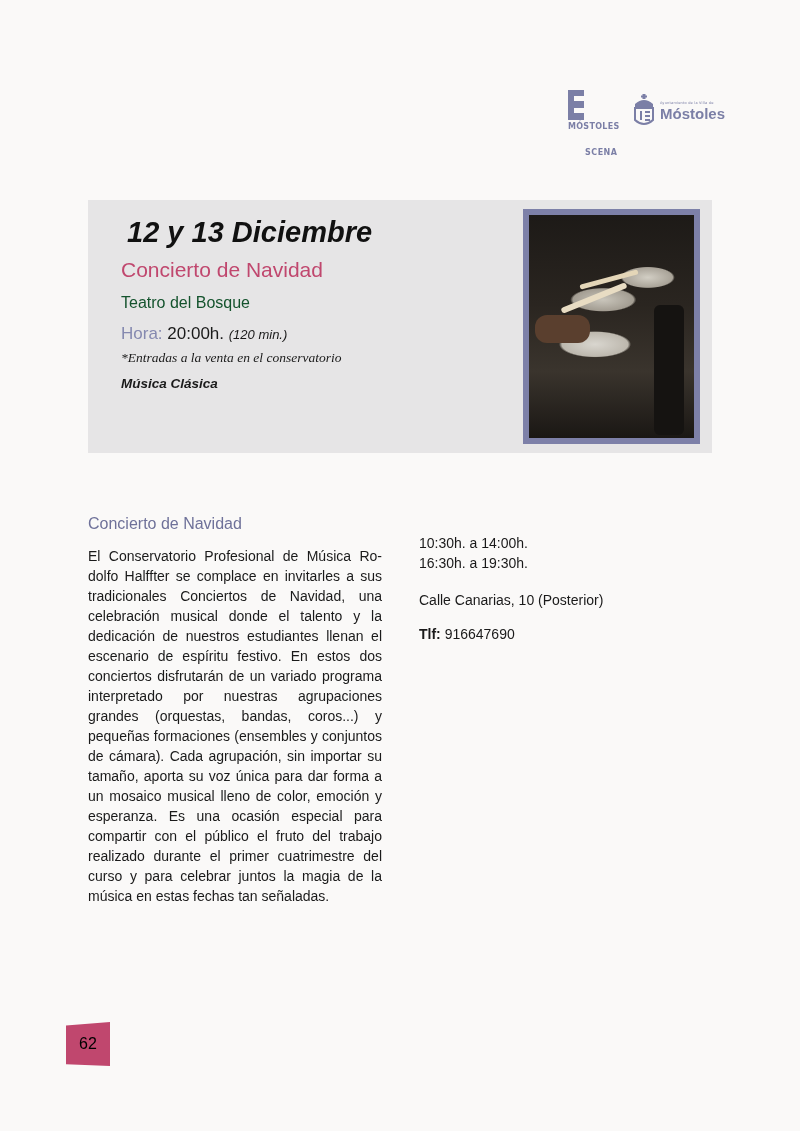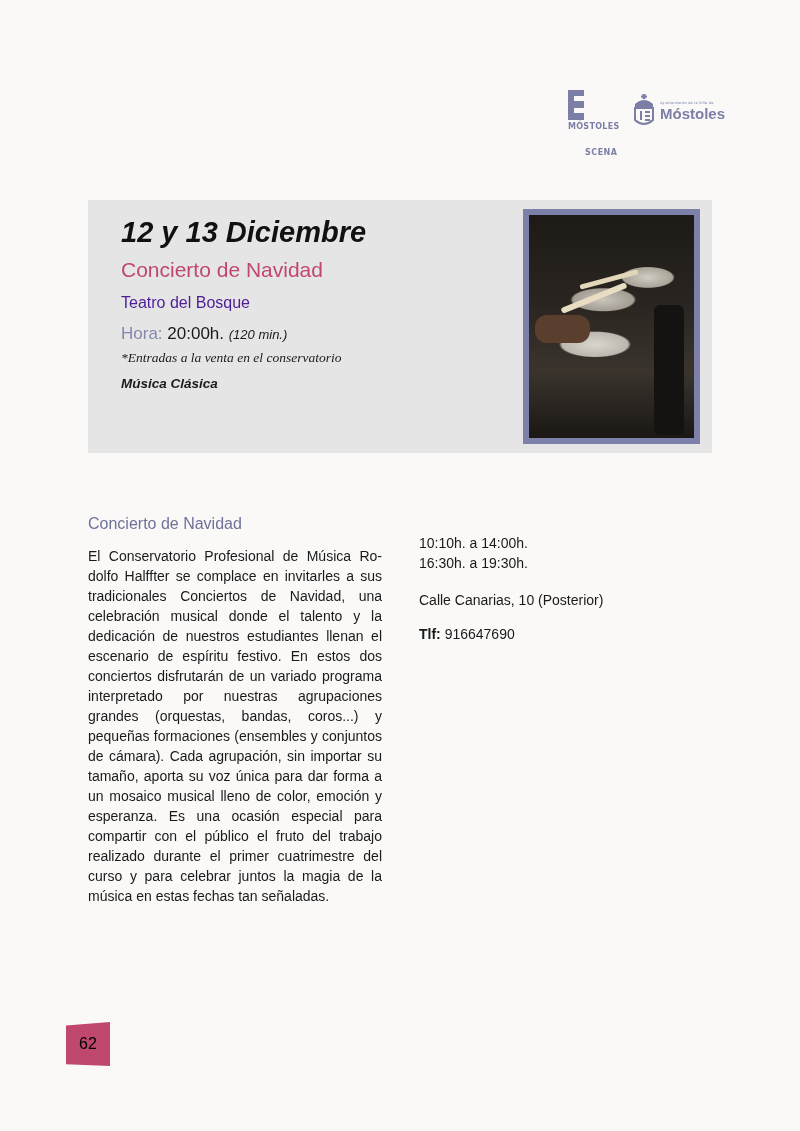--- a/index.html
+++ b/index.html
@@ -37,31 +37,31 @@
   .ayto-text { display: flex; flex-direction: column; }
   .ayto-caption { font-size: 3.5px; color: #7b7fa6; letter-spacing: 0.2px; line-height: 5px; }
   .ayto-name { font-size: 15px; font-weight: bold; color: #7b7fa6; line-height: 16px; font-family: "Liberation Sans", sans-serif; }
 
   
   .info-box {
     position: absolute; left: 88px; top: 200px; width: 624px; height: 253px;
     background: #e6e5e6;
   }
   .date {
-    position: absolute; left: 33px; top: 16px;
+    position: absolute; left: 39px; top: 16px;
     font-family: "Liberation Sans", sans-serif; font-style: italic; font-weight: bold;
     font-size: 29px; color: #111;
   }
   .event-title {
     position: absolute; left: 33px; top: 58px;
     font-family: "Liberation Sans", sans-serif; font-size: 21px; color: #c0476e;
   }
   .venue {
     position: absolute; left: 33px; top: 94px;
-    font-family: "Liberation Sans", sans-serif; font-size: 16px; color: #4c1d95;
+    font-family: "Liberation Sans", sans-serif; font-size: 16px; color: #14532d;
   }
   .hora-line {
     position: absolute; left: 33px; top: 124px;
     font-family: "Liberation Sans", sans-serif; font-size: 17px; color: #1a1a1a;
   }
   .hora-line .hora-label { color: #8589b0; }
   .hora-line .duration { font-style: italic; font-size: 13px; }
   .tickets-note {
     position: absolute; left: 33px; top: 150px;
     font-family: Liberation Serif, serif; font-style: italic; font-size: 13.5px; color: #1a1a1a;
@@ -169,21 +169,21 @@
   </div>
 </div>
 
 <div class="left-col">
   <div class="section-heading">Concierto de Navidad</div>
   <p class="body-text">El Conservatorio Profesional de Música Ro­dolfo Halffter se complace en invitarles a sus tradicionales Conciertos de Navidad, una celebración musical donde el talen­to y la dedicación de nuestros estudiantes llenan el escenario de espíritu festivo. En estos dos conciertos disfrutarán de un va­riado programa interpretado por nuestras agrupaciones grandes (orquestas, bandas, coros...) y pequeñas formaciones (ensem­bles y conjuntos de cámara). Cada agrupa­ción, sin importar su tamaño, aporta su voz única para dar forma a un mosaico musical lleno de color, emoción y esperanza. Es una ocasión especial para compartir con el pú­blico el fruto del trabajo realizado durante el primer cuatrimestre del curso y para ce­lebrar juntos la magia de la música en estas fechas tan señaladas.</p>
 </div>
 
 <div class="right-col">
   <div class="schedule">
-    <div>10:10h. a 14:00h.</div>
+    <div>10:30h. a 14:00h.</div>
     <div>16:30h. a 19:30h.</div>
   </div>
   <div class="address">Calle Canarias, 10 (Posterior)</div>
   <div class="phone">
     <span class="phone-label">Tlf:</span>
     <span>916647690</span>
   </div>
 </div>
 
 <div class="page-tab">

